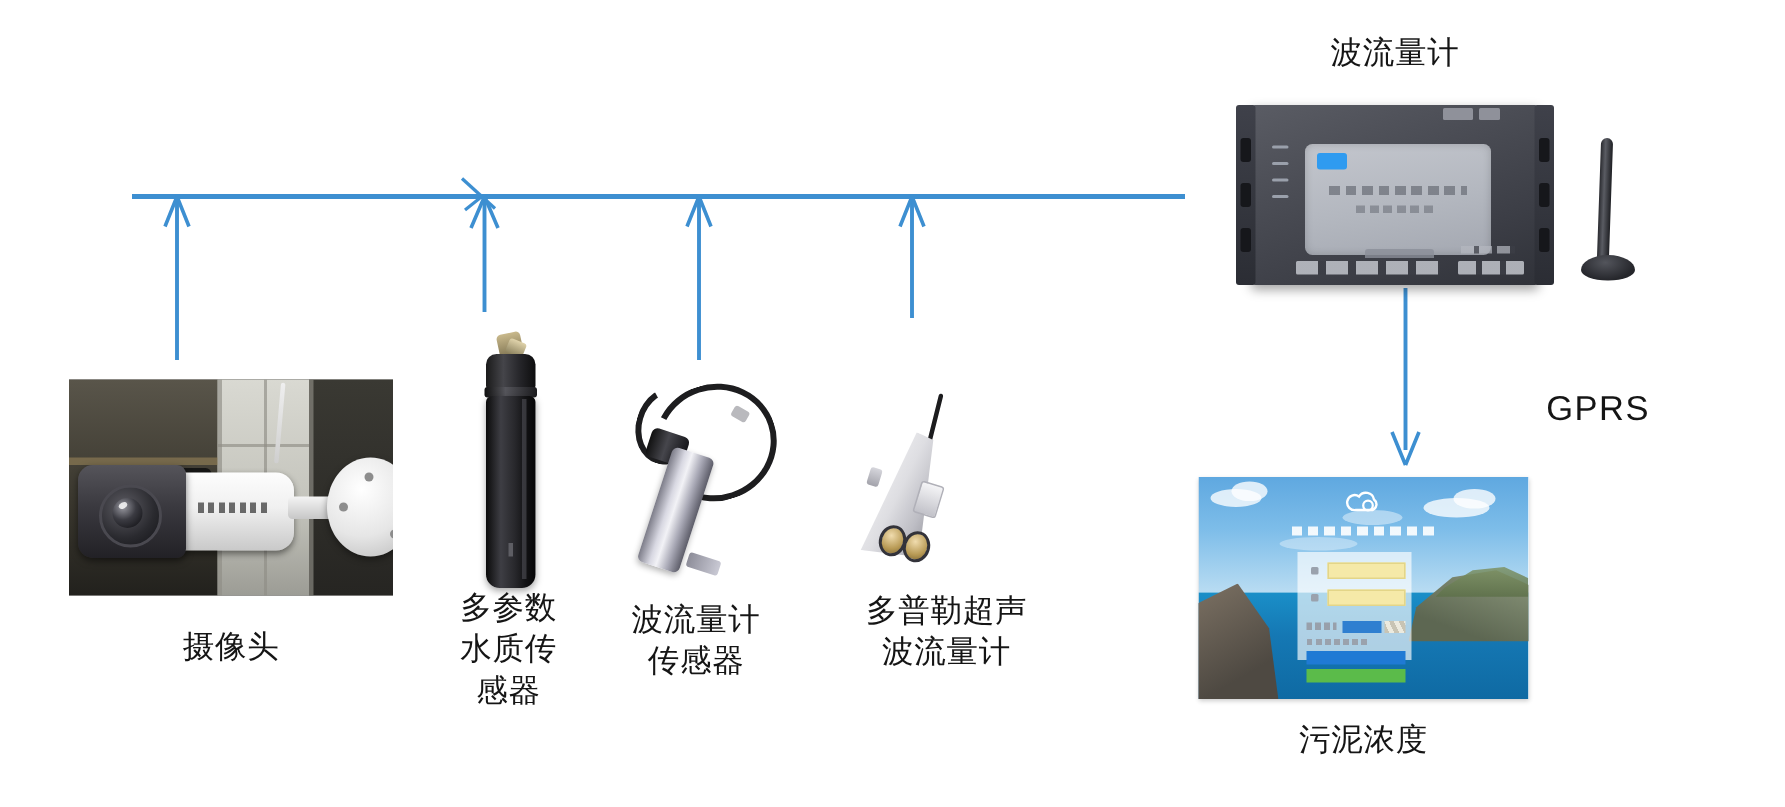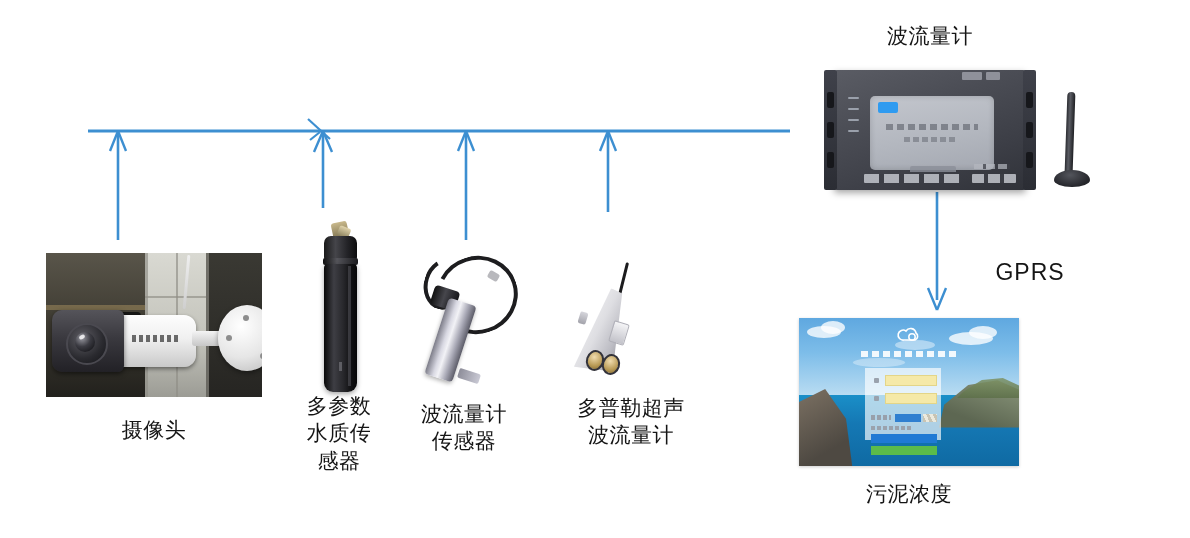--- a/index.html
+++ b/index.html
@@ -254,21 +254,21 @@
       <div class="cam-lensring"></div>
       <div class="cam-lens"></div>
       <div class="cam-glint"></div>
       <div class="cam-brand"></div>
       <div class="cam-arm"></div>
       <div class="cam-plate"></div>
       <div class="cam-hole" style="left:180px;top:82px;"></div>
       <div class="cam-hole" style="left:214px;top:100px;"></div>
       <div class="cam-hole" style="left:197px;top:62px;"></div>
     </div>
-    <div class="lbl" style="left:46px;top:418px;width:216px;font-family:Liberation Mono, monospace;">摄像头</div>
+    <div class="lbl" style="left:46px;top:418px;width:216px;">摄像头</div>
   </div>
 
   <div class="node">
     <div class="wq-wrap">
       <div class="wq-conn"></div>
       <div class="wq-conn2"></div>
       <div class="wq-cap"></div>
       <div class="wq-ring"></div>
       <div class="wq-body"></div>
       <div class="wq-seam"></div>
@@ -333,21 +333,21 @@
       <div class="rtu-ports"></div>
       <div class="rtu-ports2"></div>
     </div>
 
     <div class="ant">
       <div class="ant-whip"></div>
       <div class="ant-base"></div>
     </div>
   </div>
 
-  <div class="lbl lbl-lat" style="left:960px;top:258px;width:140px;text-align:center;">GPRS</div>
+  <div class="lbl lbl-lat" style="left:960px;top:258px;width:140px;text-align:right;">GPRS</div>
 
   <div class="node">
     <div class="cloud">
       <div class="cl-sky"></div>
       <div class="cl-sea"></div>
       <div class="cl-cloudpuff" style="left:8px;top:8px;width:34px;height:12px;"></div>
       <div class="cl-cloudpuff" style="left:22px;top:3px;width:24px;height:13px;"></div>
       <div class="cl-cloudpuff" style="left:150px;top:14px;width:44px;height:13px;"></div>
       <div class="cl-cloudpuff" style="left:170px;top:8px;width:28px;height:13px;"></div>
       <div class="cl-cloudpuff" style="left:96px;top:22px;width:40px;height:10px;opacity:.55;"></div>

